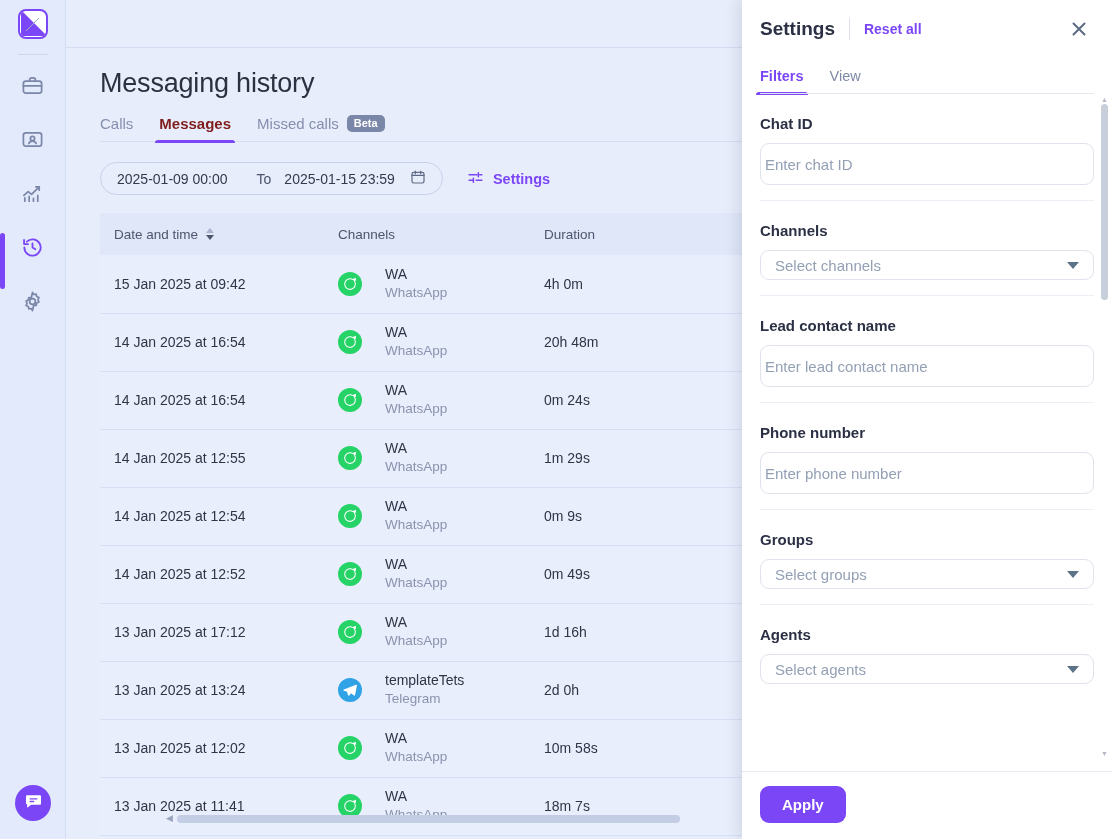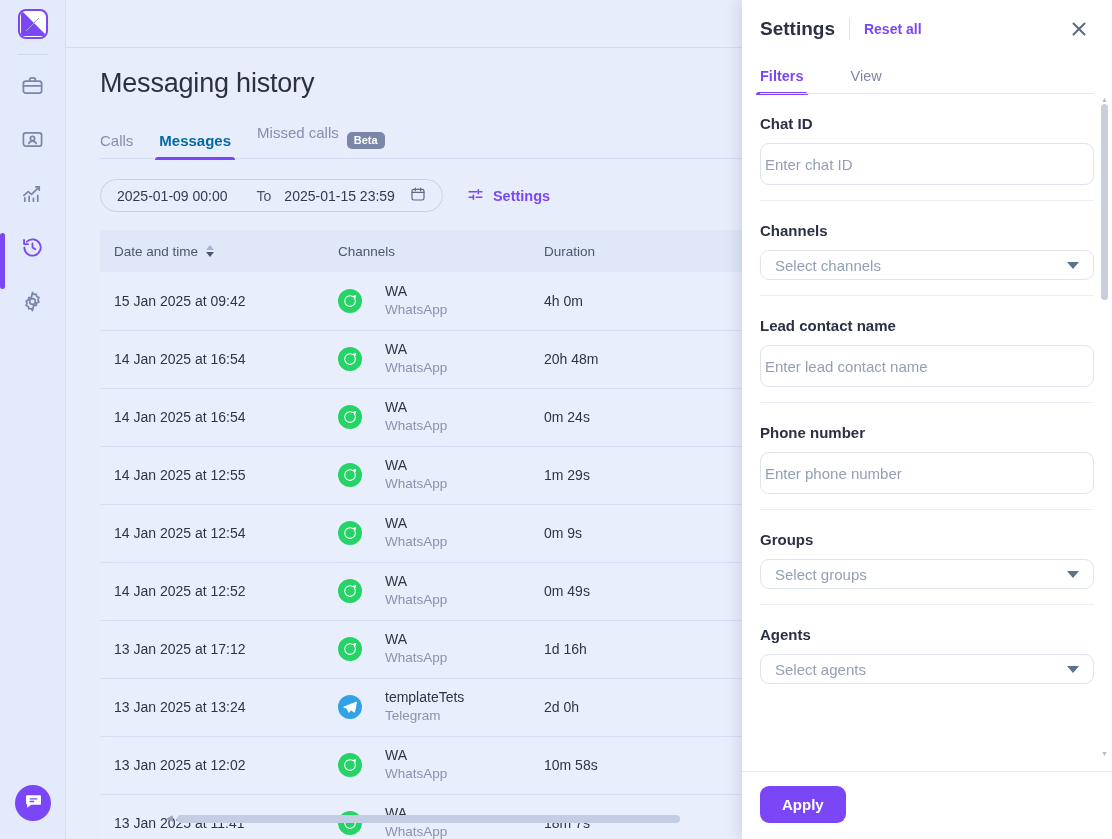--- a/index.html
+++ b/index.html
@@ -73,28 +73,28 @@
   .page-title { font-size: 27px; color: #2c3142; font-weight: 400; letter-spacing: -0.2px; }
 
   .tabs { display: flex; align-items: flex-end; gap: 26px; margin-top: 16px; position: relative; }
   .tabs::after {
     content:""; position:absolute; left:0; right:0; bottom:0; height:1px; background:#d4ddf2;
   }
   .tab {
     font-size: 15px; color: #858fae; padding-bottom: 10px; cursor: pointer;
     position: relative; display:flex; align-items:center; gap:8px;
   }
-  .tab.active { color: #0369a1; font-weight: 600; }
+  .tab.active { color: #7f1d1d; font-weight: 600; }
   .tab.active::after {
     content:""; position:absolute; left:-4px; right:-4px; bottom:-1px; height: 3px;
     background: #7b46f6; border-radius: 3px 3px 0 0; z-index: 2;
   }
   .beta-badge {
     background: #7b87a8; color:#fff; font-size: 11px; font-weight: 700;
-    border-radius: 5px; padding: 3px 7px; line-height: 1; margin-top: 17px;
+    border-radius: 5px; padding: 3px 7px; line-height: 1;
   }
 
   .toolbar { display: flex; align-items: center; gap: 24px; margin-top: 20px; }
   .daterange {
     border: 1px solid #c6d1ea; border-radius: 20px; background: transparent;
     height: 33px; display:flex; align-items:center; gap: 13px; padding: 0 16px;
     font-size: 14px; color: #333a4d; cursor: pointer;
   }
   .daterange .to { color: #4a5268; margin-left: 16px; }
   .daterange svg { width: 16px; height: 16px; color:#5f6a85; margin-left: 2px; }
@@ -153,21 +153,21 @@
   .drawer-head {
     display:flex; align-items:center; padding: 18px 22px 14px 18px; gap: 0;
   }
   .drawer-title { font-size: 19px; font-weight: bold; color:#2b3044; }
   .head-div { width:1px; height: 22px; background:#dde2ee; margin: 0 14px; }
   .reset-all { font-size: 14px; color:#7b46f6; font-weight:600; cursor:pointer; }
   .close-x { margin-left:auto; width: 22px; height: 22px; cursor:pointer; color:#5b6b84; }
   .close-x svg { width:100%; height:100%; }
 
   .drawer-body { flex: 1; overflow: hidden; position: relative; padding: 0 18px; }
-  .d-tabs { display:flex; gap: 47px; position: relative; padding-top: 14px; text-align: center; }
+  .d-tabs { display:flex; gap: 26px; position: relative; padding-top: 14px; text-align: center; }
   .d-tabs::after { content:""; position:absolute; left:0; right:0; bottom:0; height:1px; background:#e4e8f1; }
   .d-tab { font-size: 14.5px; color:#7d88a4; padding-bottom: 10px; cursor:pointer; position:relative; }
   .d-tab.active { color:#7b46f6; font-weight:600; }
   .d-tab.active::after { content:""; position:absolute; left:-4px; right:-4px; bottom:-1px; height:3px; background:#7b46f6; border-radius:3px 3px 0 0; }
 
   .field { padding: 15px 0 0; }
   .field + .field { border-top: 1px solid #eceff5; margin-top: 15px; }
   .field-label { font-size: 15px; font-weight: bold; color:#2b3044; margin-bottom: 11px; margin-top: 6px; }
   .inp {
     width: 100%; height: 42px; border: 1px solid #dfe3ec; border-radius: 9px;

